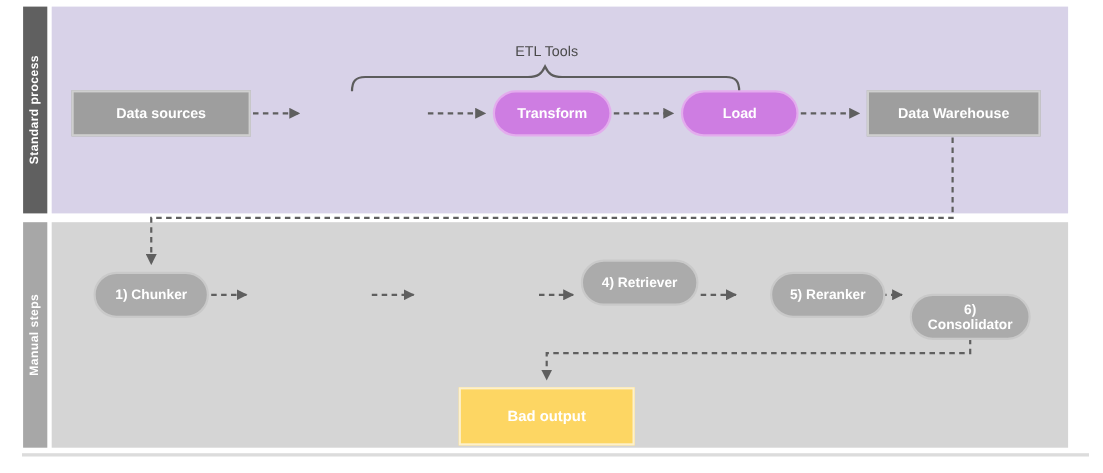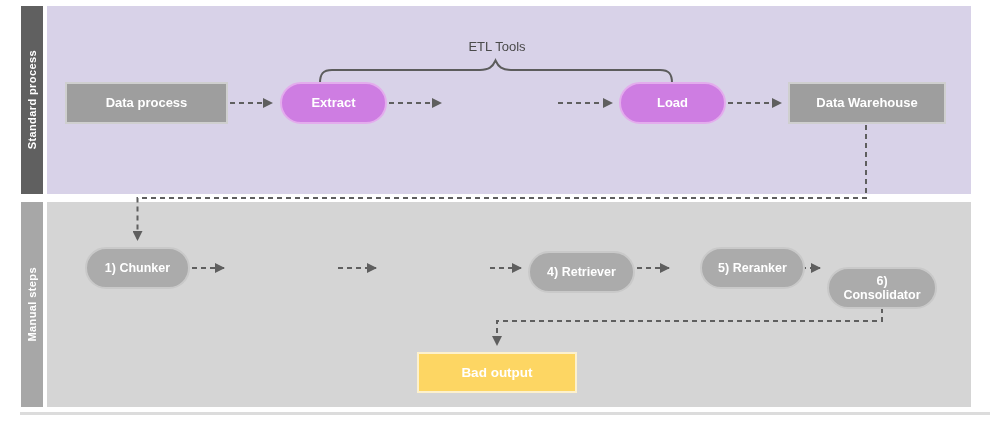--- a/index.html
+++ b/index.html
@@ -35,24 +35,24 @@
     text-align:center; font-weight:normal; font-size:13px; color:#4a4a4a;
   }
   .n-data-sources { left:65px;  top:82px;  width:163px; height:42px; }
   .n-extract      { left:280px; top:82px;  width:107px; height:42px; }
   .n-transform    { left:448px; top:82px;  width:108px; height:42px; }
   .n-load         { left:619px; top:82px;  width:107px; height:42px; }
   .n-warehouse    { left:788px; top:82px;  width:158px; height:42px; }
   .n-step0 { left:85px;  top:247px; width:105px; height:42px; }
   .n-step1 { left:231px; top:247px; width:105px; height:42px; }
   .n-step2 { left:383px; top:247px; width:105px; height:42px; }
-  .n-step3 { left:528px; top:251px; width:107px; height:42px; }
+  .n-step3 { left:528px; top:236px; width:107px; height:42px; }
   .n-step4 { left:700px; top:247px; width:105px; height:42px; }
   .n-step5 { left:827px; top:247px; width:110px; height:42px;margin-top:20px; }
-  .n-bad-output { left:417px; top:352px; width:160px; height:41px; }
+  .n-bad-output { left:417px; top:352px; width:160px; height:53px; }
   .divider { position:absolute; z-index:1; left:20px; top:412px; width:970px; height:3px; background:#dcdcdc; }
 </style>
 </head>
 <body>
 
 <div class="canvas">
 
   <div class="lane lane-standard"></div>
   <div class="lane lane-manual"></div>
 
@@ -80,22 +80,22 @@
       <path d="M490,268 L521,268" marker-end="url(#arrow)"></path>
       <path d="M637,268 L669,268" marker-end="url(#arrow)"></path>
       <path d="M783,268 L820,268" marker-end="url(#arrow)"></path>
       <path d="M882,290 L882,321 L497,321 L497,345" marker-end="url(#arrow)"></path>
     </g>
     <path d="M320,83 C320,74 323,70 332,70 L480,70 C489,70 492.5,67 495.5,60.5 C498.5,67 502,70 511,70 L660,70 C669,70 672,74 672,83" stroke="#5c5c5c" stroke-width="2" fill="none"></path>
   </svg>
 
   <div class="etl-group-label">ETL Tools</div>
 
-  <div class="node rect-gray n-data-sources">Data process</div>
-  <div class="node pill-purple n-extract">Extract</div>
+  <div class="node rect-gray n-data-sources">Data sources</div>
+  <div class="node pill-purple n-transform">Transform</div>
   <div class="node rect-gray n-warehouse">Data Warehouse</div>
   <div class="node pill-purple n-load">Load</div>
 
   <div class="node pill-gray n-step0">1) Chunker</div>
   <div class="node pill-gray n-step3">4) Retriever</div>
   <div class="node pill-gray n-step4">5) Reranker</div>
   <div class="node pill-gray n-step5">6) Consolidator</div>
 
   <div class="node rect-yellow n-bad-output">Bad output</div>
 

